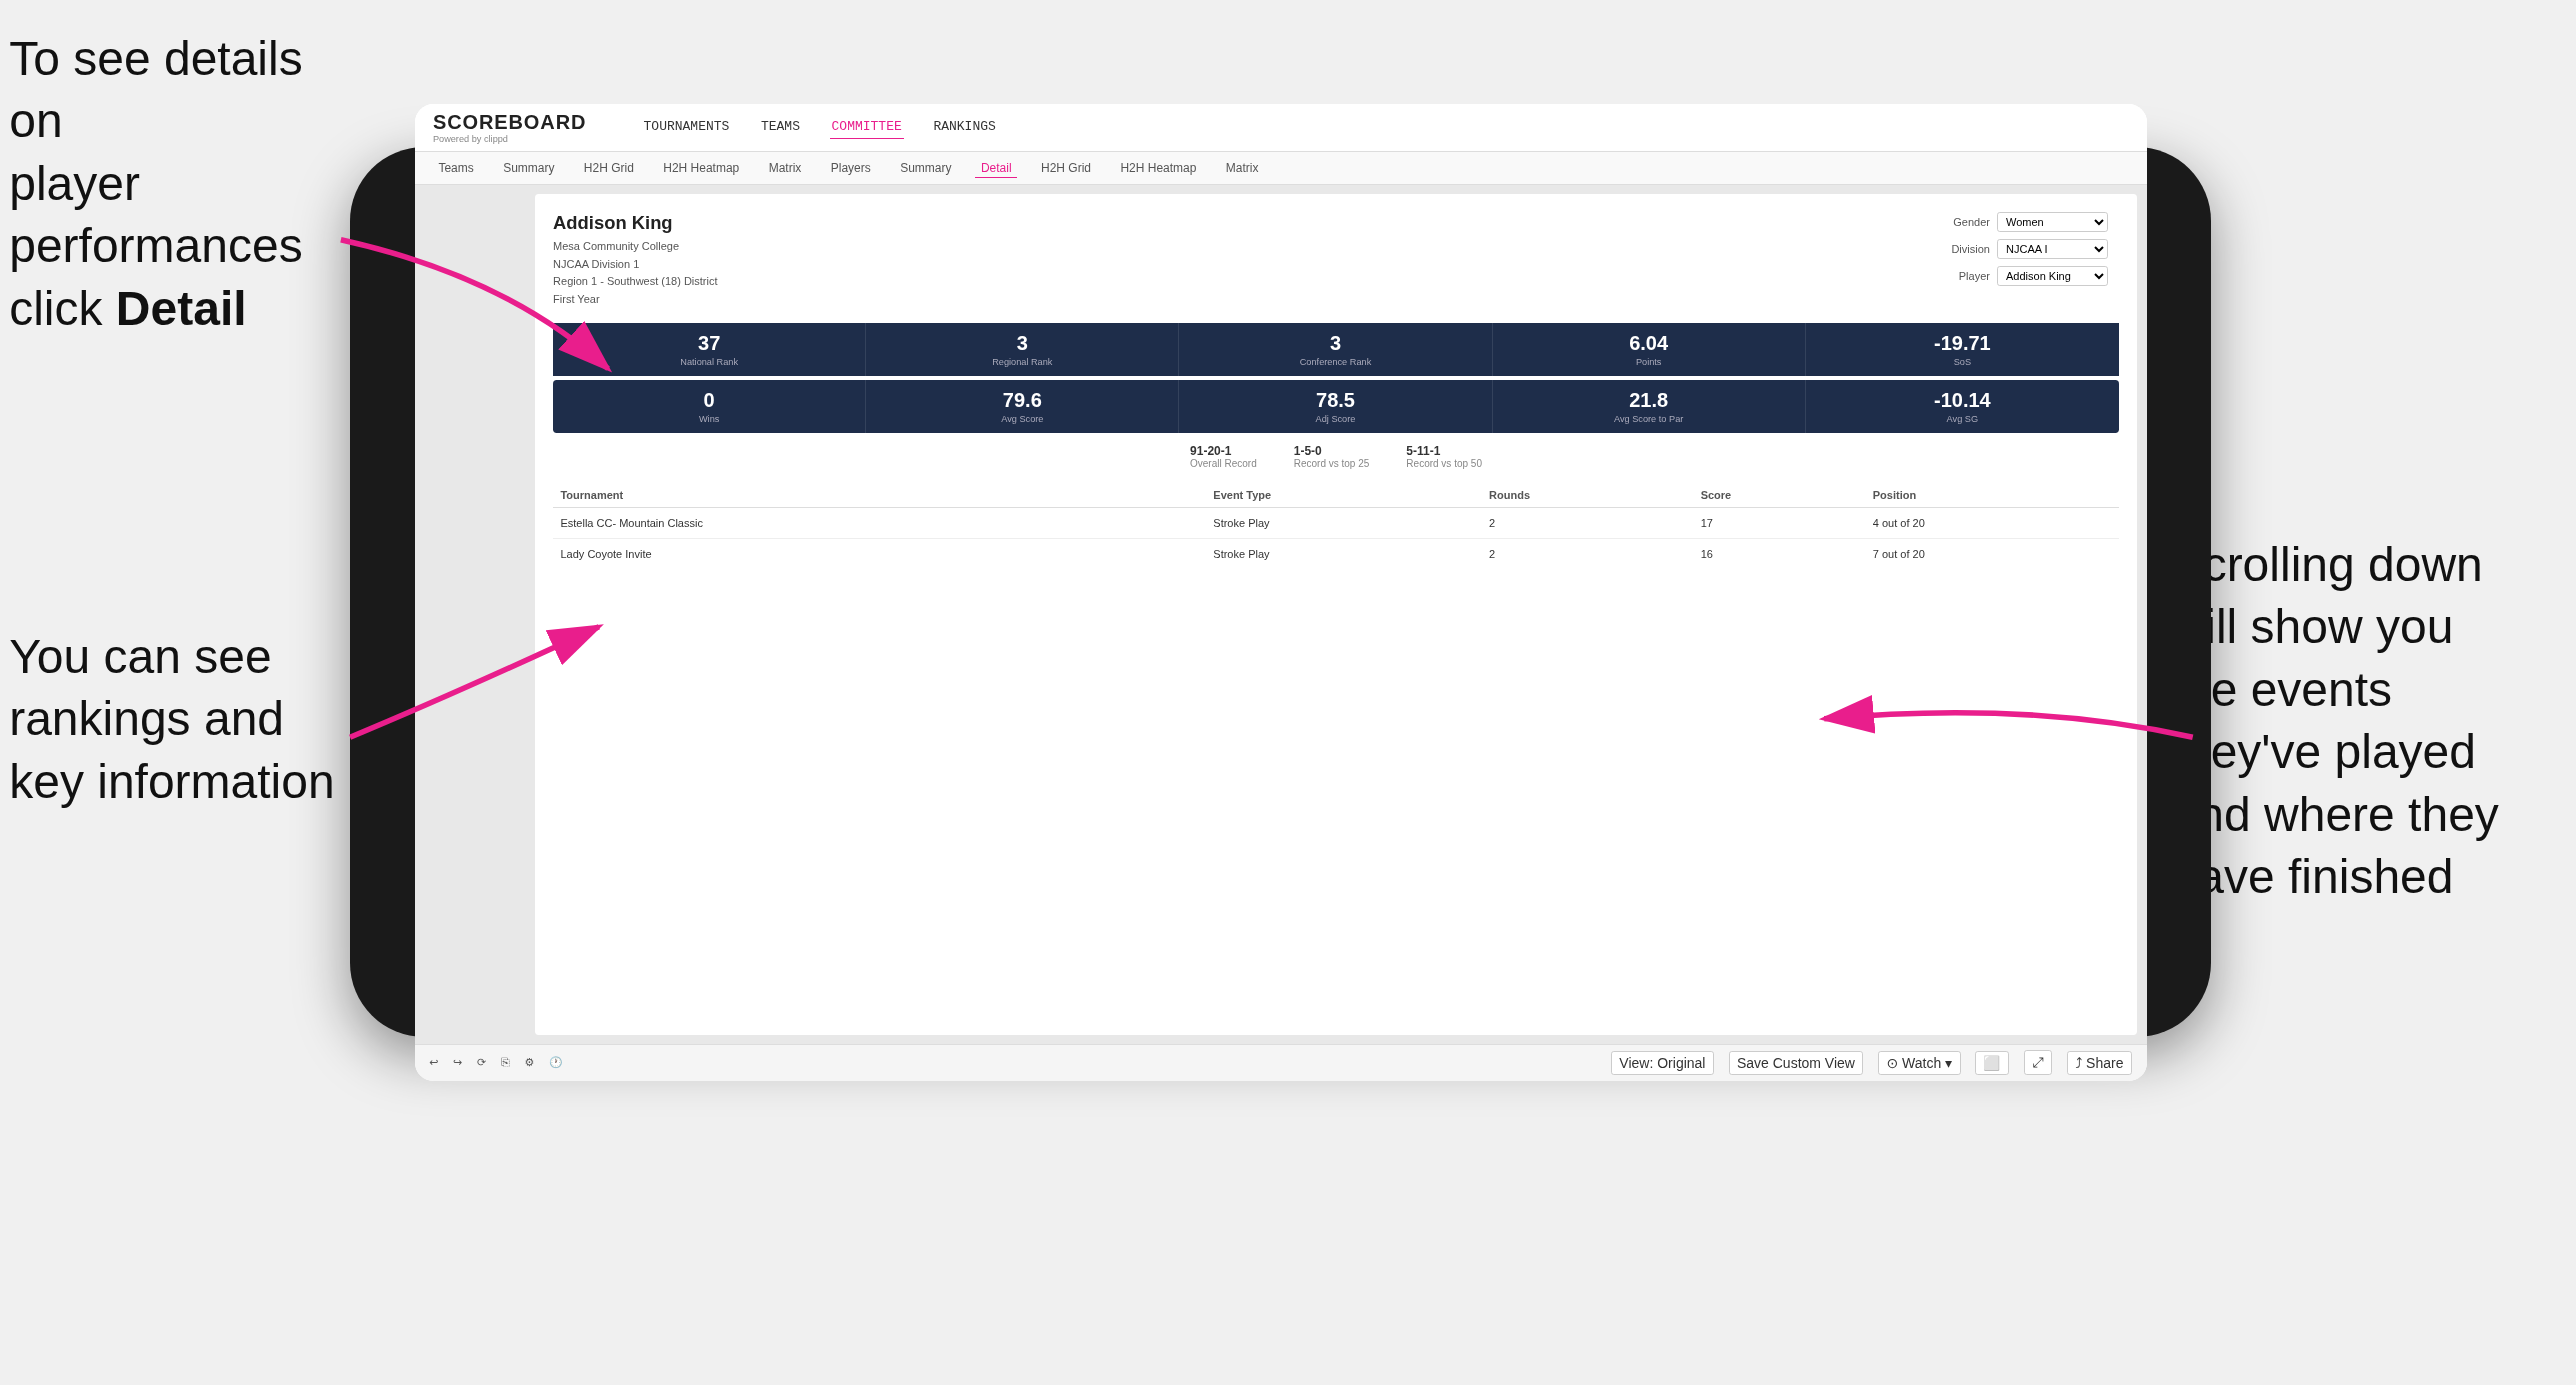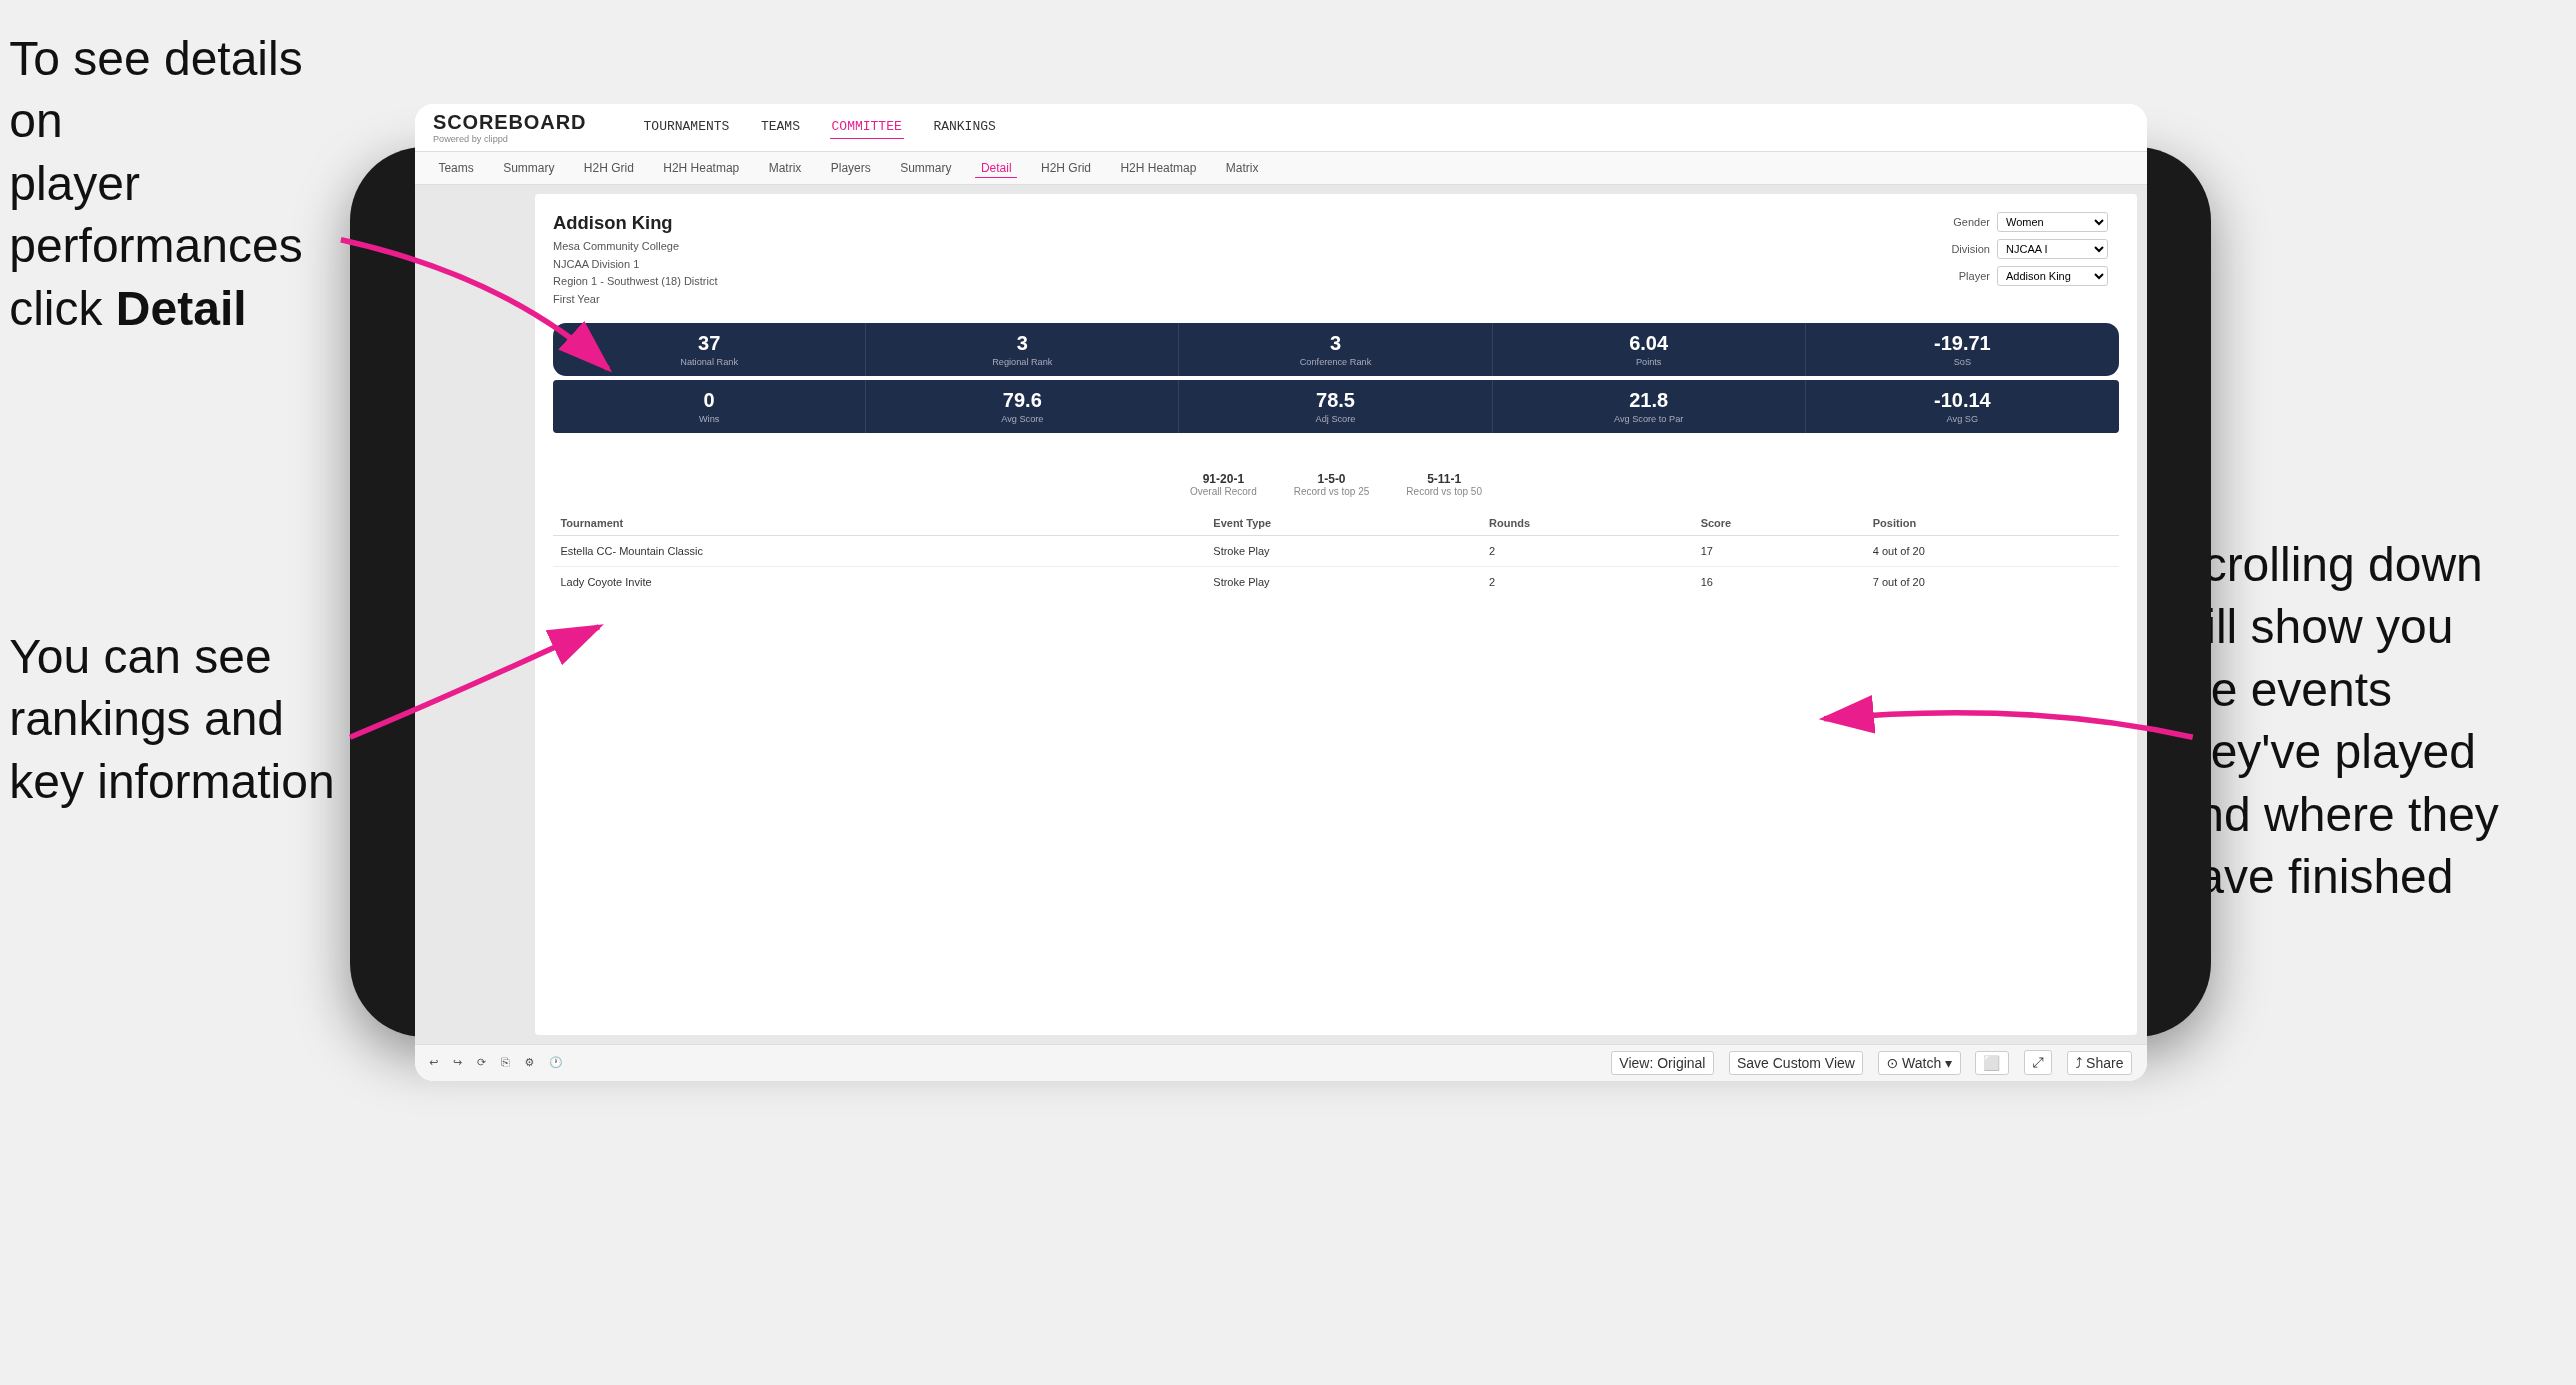--- a/index.html
+++ b/index.html
@@ -223,21 +223,21 @@
       border-radius: 2.8px;
       background: #fff;
       min-width: 111px;
     }
 
     
     .stats-grid {
       display: grid;
       grid-template-columns: repeat(5, 1fr);
       background: #1e2d4a;
-      border-radius: 13px;
+      border-radius: 0;
       margin-bottom: 3.7px;
     }
 
     .stat-cell {
       padding: 9.2px 7.4px;
       text-align: center;
       border-right: 0.9px solid rgba(255,255,255,0.1);
     }
 
     .stat-cell:last-child { border-right: none; }
@@ -266,22 +266,20 @@
 
     
     .records-row {
       display: flex;
       gap: 37px;
       margin-bottom: 14.7px;
       justify-content: center;
     }
 
     .record-item {
-      text-align: center;
-      margin-top: 28px;
     }
 
     .record-value {
       font-size: 12px;
       font-weight: 600;
       color: #333;
     }
 
     .record-label {
       font-size: 10px;

